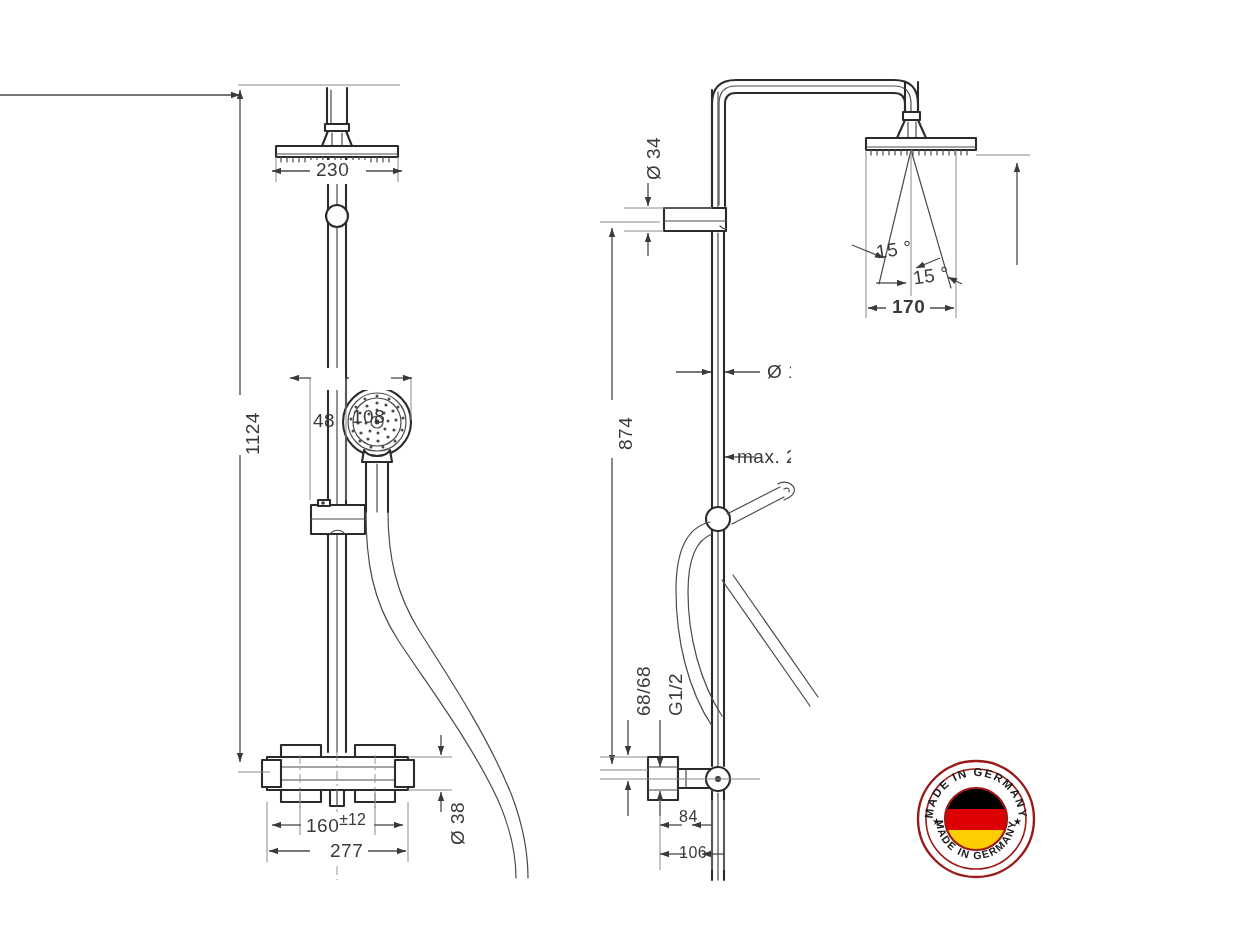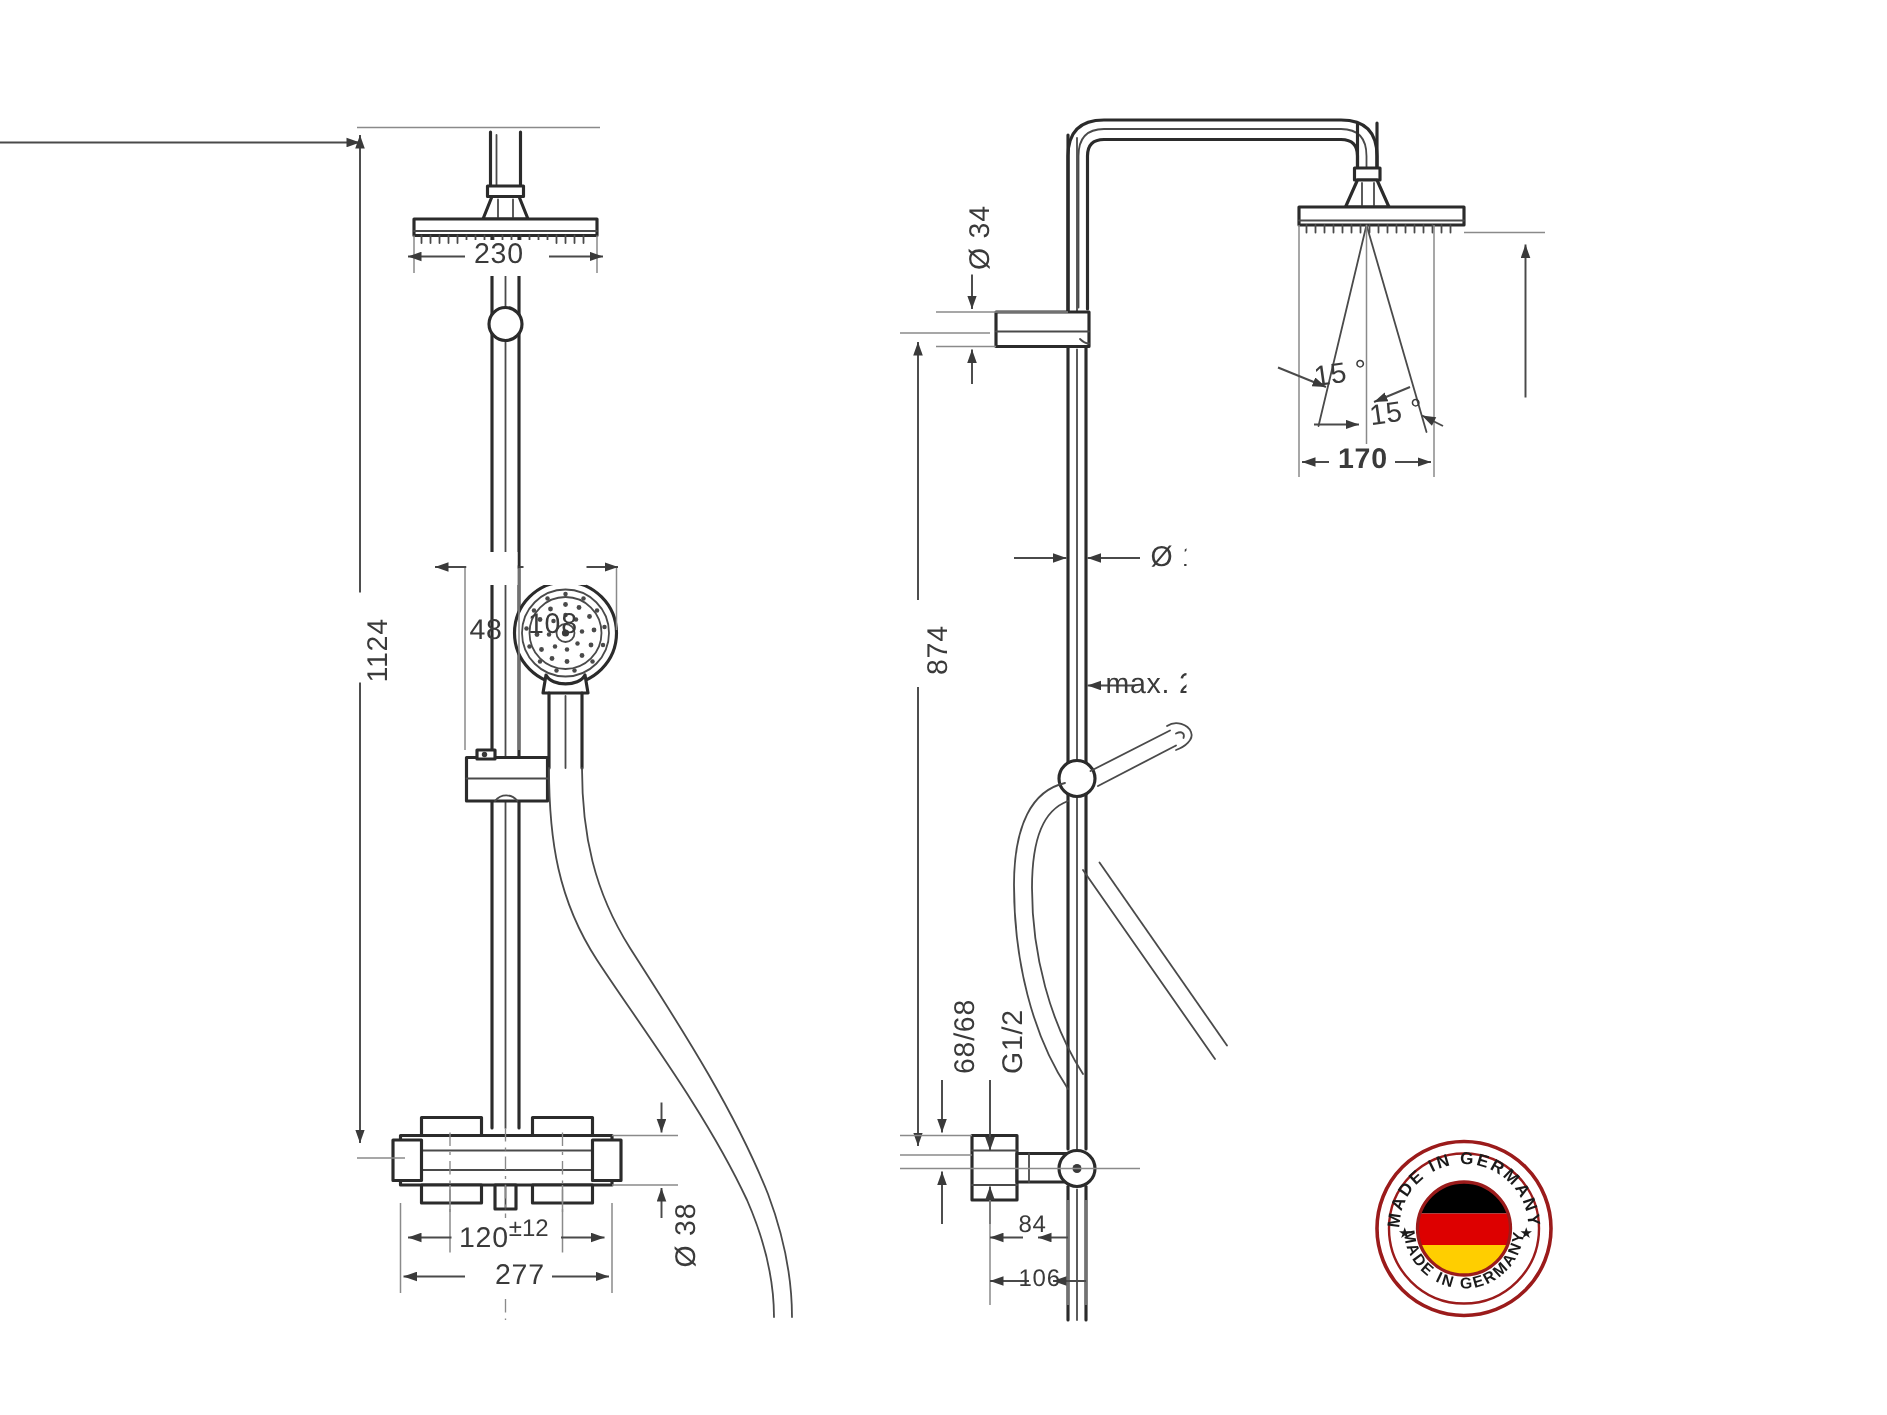--- a/index.html
+++ b/index.html
@@ -424,21 +424,21 @@
   </svg>
 
   <div class="dimtext vert" style="left:243px; top:455px;">1124</div>
 
   <div class="dimtext" style="left:316px; top:160px;text-align:center;">230</div>
 
   <div class="dimtext" style="left:313px; top:367px;margin-top:44px;">48</div>
 
   <div class="dimtext" style="left:352px; top:367px;margin-top:40px;">108</div>
 
-  <div class="dimtext" style="left:306px; top:812px;"><span>120</span><span class="sup">±12</span></div>
+  <div class="dimtext" style="left:306px; top:812px;"><span>160</span><span class="sup">±12</span></div>
 
   <div class="dimtext" style="left:313px; top:841px;margin-left:17px;">277</div>
 
   <div class="dimtext vert" style="left:448px; top:845px;">Ø 38</div>
 
   <div class="dimtext vert" style="left:644px; top:180px;">Ø 34</div>
 
   <div class="dimtext vert" style="left:616px; top:450px;">874</div>
 
   <div class="dimtext" style="left:767px; top:362px;">Ø 1</div>

